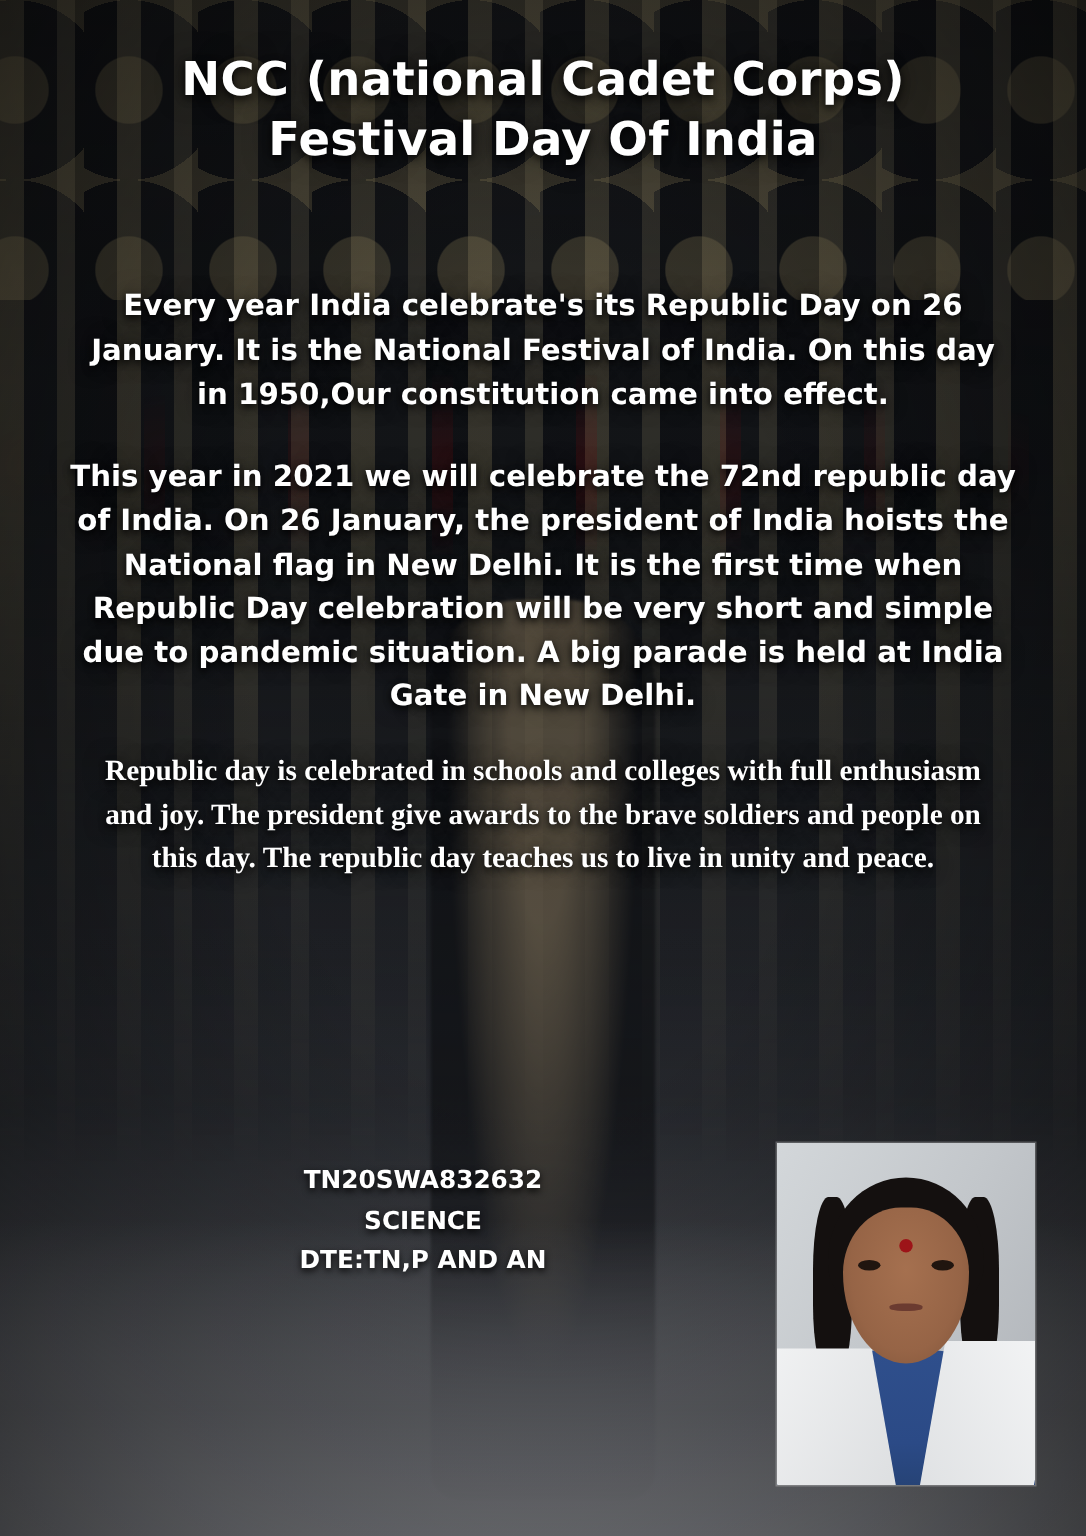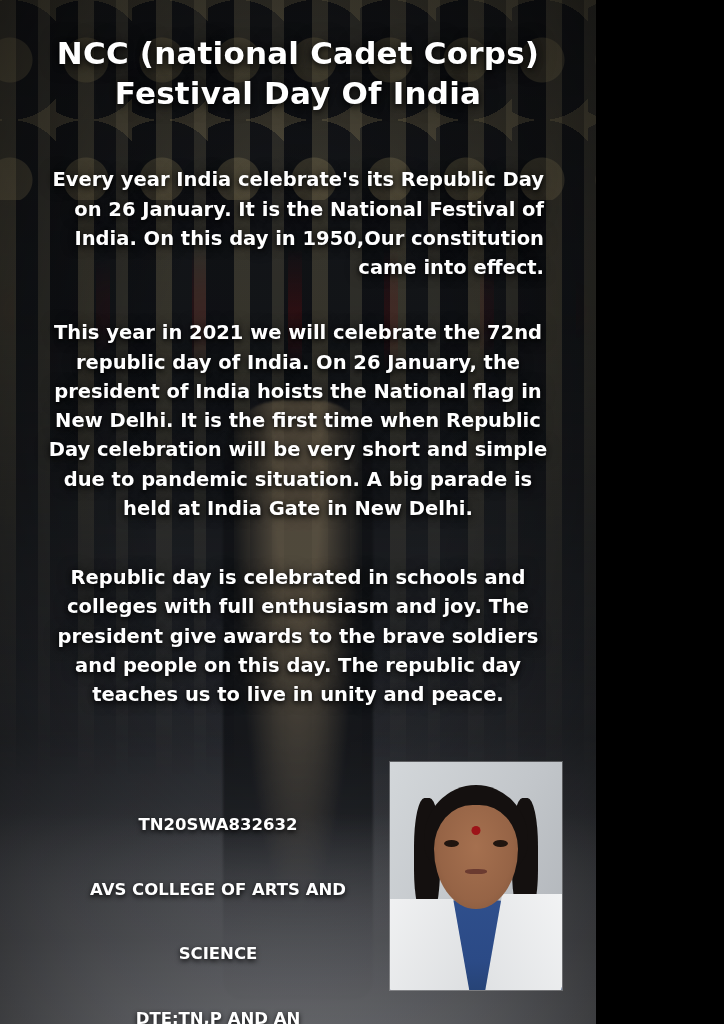--- a/index.html
+++ b/index.html
@@ -5,21 +5,21 @@
   html, body {
     margin: 0;
     padding: 0;
     background: #000;
   }
   body {
     font-family: "DejaVu Sans", sans-serif;
   }
   .poster {
     position: relative;
-    width: 596px;
+    width: 724px;
     height: 1024px;
     overflow: hidden;
     background: #404040;
   }
 
   
   .bg {
     position: absolute;
     inset: 0;
     background:
@@ -129,42 +129,41 @@
   }
   .title .line { display: block; }
 
   .para {
     margin: 0;
     font-size: 19.5px;
     line-height: 1.50;
     font-weight: bold;
     text-shadow: 0 2px 5px rgba(0,0,0,0.9), 0 0 14px rgba(0,0,0,0.55);
   }
-  .p1 { margin-top: 52px; padding: 0 18px; text-align: right; }
-  .p2 { margin-top: 36px; padding: 0 6px; }
-  .p3 { margin-top: 40px; padding: 0 22px; }
+  .p1 { margin-top: 76px; padding: 0 18px; }
+  .p2 { margin-top: 26px; padding: 0 6px; }
+  .p3 { margin-top: 21px; padding: 0 22px; font-family: Liberation Serif, serif; }
 
   .credits {
     position: absolute;
     left: 0;
     right: 0;
     top: 774px;
     text-align: center;
     padding-left: 30px;
     padding-right: 190px;
     box-sizing: border-box;
   }
   .credits .cline {
     display: block;
     font-size: 16.5px;
     line-height: 1.62;
     font-weight: bold;
     color: #ffffff;
     text-shadow: 0 2px 5px rgba(0,0,0,0.9);
-    margin-top: 38px;
   }
 
   
   .portrait {
     position: absolute;
     right: 34px;
     top: 762px;
     width: 172px;
     height: 228px;
     overflow: hidden;
@@ -277,21 +276,20 @@
       <span class="line">NCC (national Cadet Corps)</span>
       <span class="line">Festival Day Of India</span>
     </h1>
 
     <p class="para p1">Every year India celebrate's its Republic Day on 26 January. It is the National Festival of India. On this day in 1950,Our constitution came into effect.</p>
     <p class="para p2">This year in 2021 we will celebrate the 72nd republic day of India. On 26 January, the president of India hoists the National flag in New Delhi. It is the first time when Republic Day celebration will be very short and simple due to pandemic situation. A big parade is held at India Gate in New Delhi.</p>
     <p class="para p3">Republic day is celebrated in schools and colleges with full enthusiasm and joy. The president give awards to the brave soldiers and people on this day. The republic day teaches us to live in unity and peace.</p>
 
     <div class="credits">
       <span class="cline">TN20SWA832632</span>
-      <span class="cline">AVS COLLEGE OF ARTS AND</span>
       <span class="cline">SCIENCE</span>
       <span class="cline">DTE:TN,P AND AN</span>
     </div>
 
   </div>
 
   <div class="portrait">
     <div class="wall"></div>
     <div class="hair-side-l"></div>
     <div class="hair-side-r"></div>

